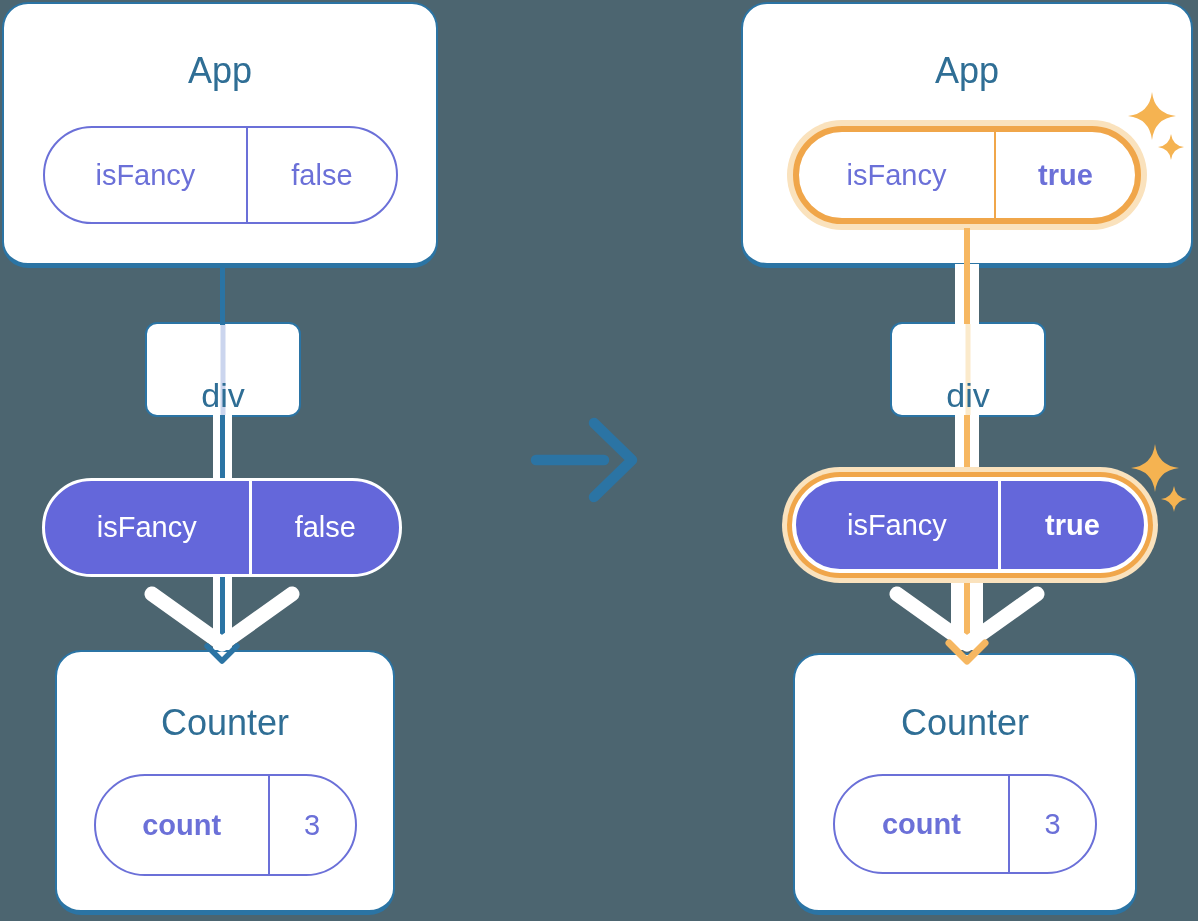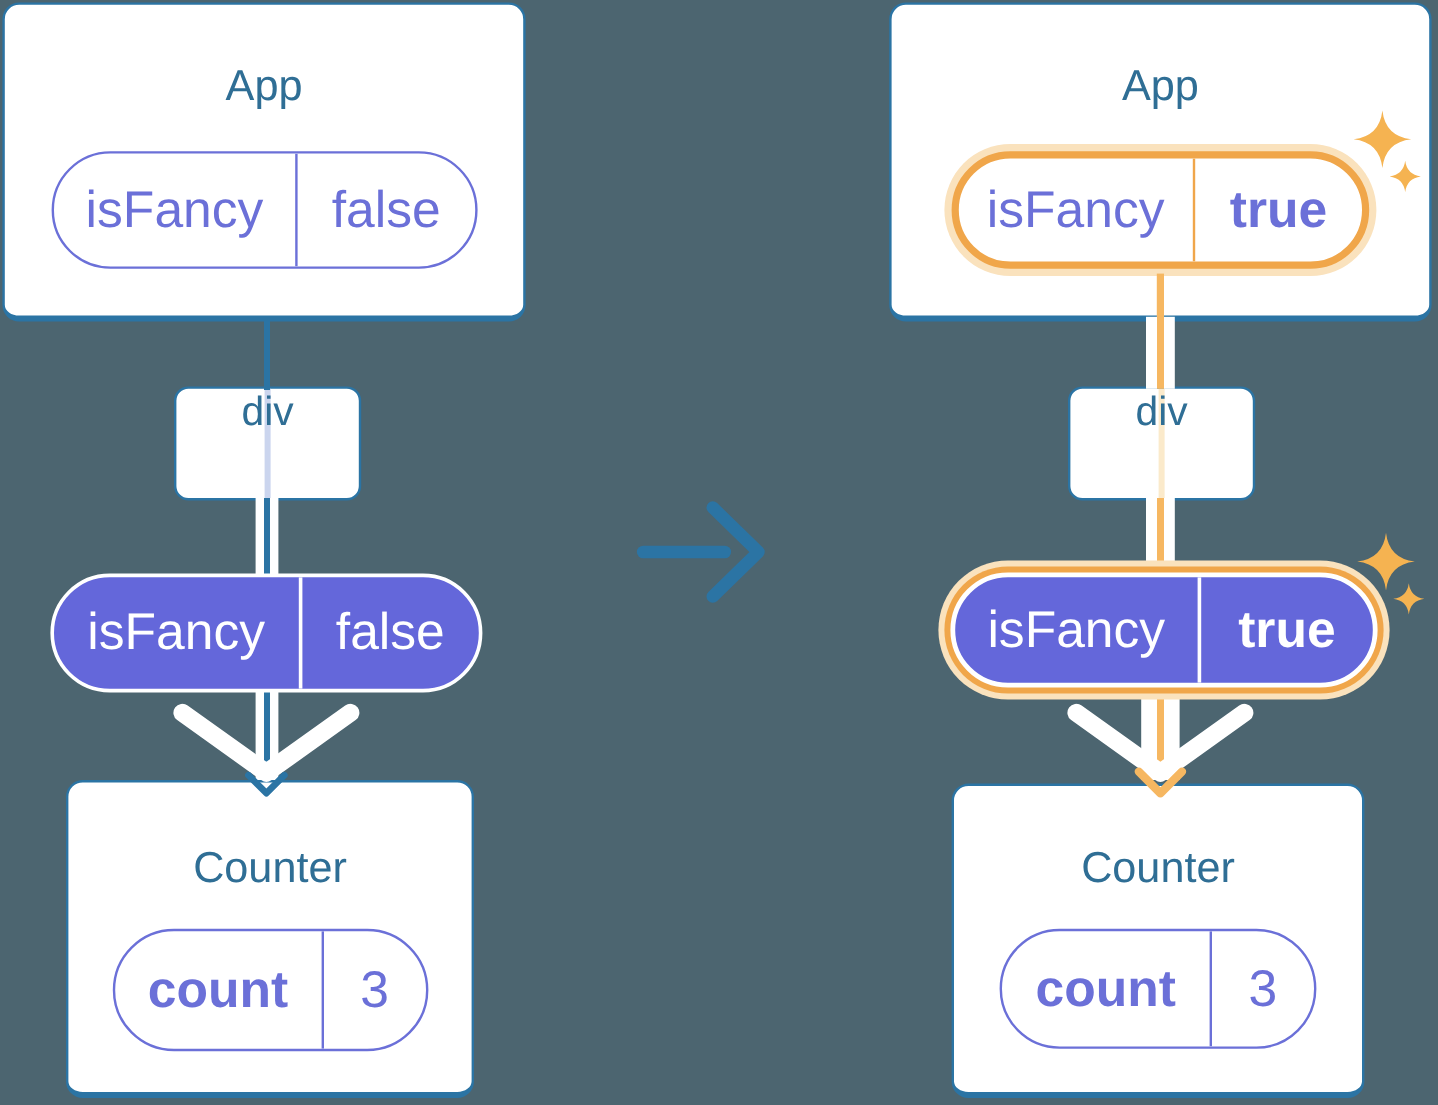--- a/index.html
+++ b/index.html
@@ -5,32 +5,32 @@
   html,body{margin:0;padding:0;}
   body{
     width:1198px;height:921px;position:relative;overflow:hidden;
     background:#4C6570;
     font-family:"Liberation Sans", sans-serif;
   }
   .abs{position:absolute;}
   
   .card{
     position:absolute;background:#fff;
-    border:2px solid #2B74A4;border-bottom-width:5px;border-radius:14px;
+    border:2px solid #2B74A4;border-bottom-width:5px;border-radius:26px;
     box-sizing:border-box;display:flex;flex-direction:column;align-items:center;
     z-index:1;
   }
   .card .title{font-size:36px;font-weight:500;color:#2F6E95;line-height:42px;}
   .app-left  {left:2px;  top:2px;  width:436px;height:266px;padding-top:46px;}
   .app-right {left:741px;top:2px;  width:452px;height:266px;padding-top:46px;}
   .counter-left {left:55px; top:650px;width:340px;height:265px;padding-top:50px;}
   .counter-right{left:793px;top:653px;width:344px;height:262px;padding-top:47px;}
   
   .pill{box-sizing:border-box;border-radius:70px;display:flex;align-items:stretch;overflow:hidden;z-index:3;}
-  .pill .cell{display:flex;align-items:center;justify-content:center;font-size:43px;line-height:1;text-align:center;}
+  .pill .cell{display:flex;align-items:center;justify-content:center;font-size:29px;line-height:1;text-align:center;}
   .pill .name{flex:0 0 57.5%;}
   .pill .value{flex:1 1 auto;}
   .pill-outline{border:2.5px solid #6B70D8;color:#6B70D8;background:#fff;}
   .pill-outline .value{border-left:2.5px solid #6B70D8;}
   .pill-hl-outline{
     border:6px solid #F0A64A;color:#6B70D8;background:#fff;
     box-shadow:0 0 0 6px #FAE2BD;
   }
   .pill-hl-outline .name{flex:0 0 58%;}
   .pill-hl-outline .value{border-left:2px solid #F0A64A;font-weight:700;}
@@ -40,21 +40,21 @@
     position:absolute;background:#6467DA;border:4px solid #fff;color:#fff;
     box-shadow:0 0 0 5px #F0A64A, 0 0 0 10px #FAE2BD;
   }
   .pill-hl-solid .name{flex:0 0 58%;}
   .pill-hl-solid .value{border-left:3px solid #fff;font-weight:700;}
   .counter-pill .name{flex:0 0 66.5%;font-weight:bold;}
   
   .divbox{
     position:absolute;width:156px;height:95px;background:#fff;
     border:2.5px solid #2B74A4;border-radius:12px;box-sizing:border-box;
-    display:flex;align-items:flex-start;justify-content:center;
+    display:flex;align-items:flex-end;justify-content:center;
     font-size:34px;color:#2F6E95;z-index:1;
   }
   .divbox .through{position:absolute;top:0;bottom:0;left:50%;transform:translateX(-50%);width:5px;}
   .through-lavender{background:#CBD5EE;}
   .through-peach{background:#FBEACB;}
   .divbox .lbl{position:relative;z-index:1;}
   
   .edge{position:absolute;z-index:2;}
   .e-blue{background:#2B74A4;}
   .e-orange{background:#F6B761;}

